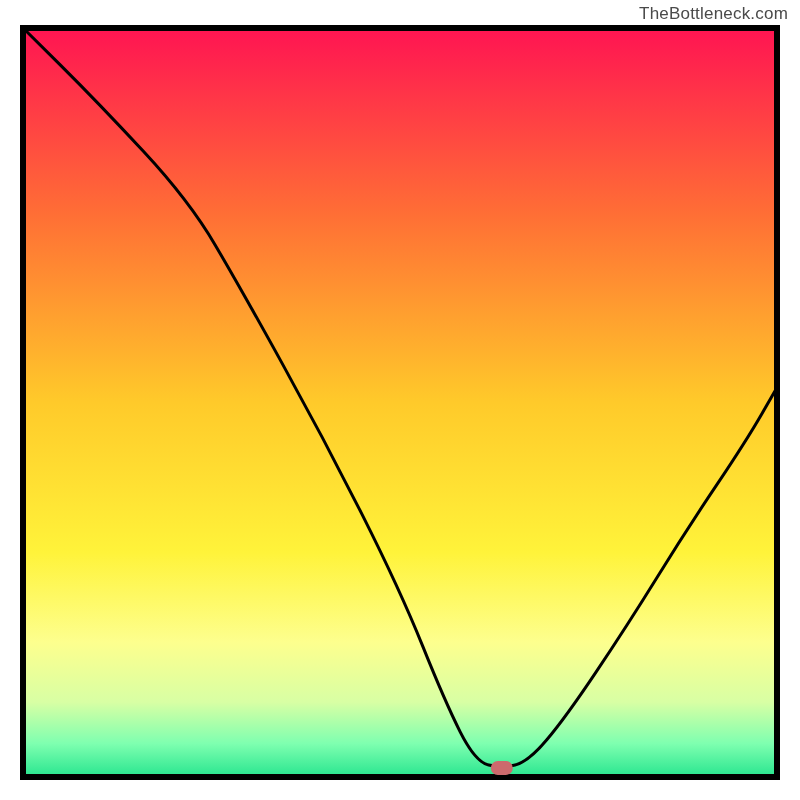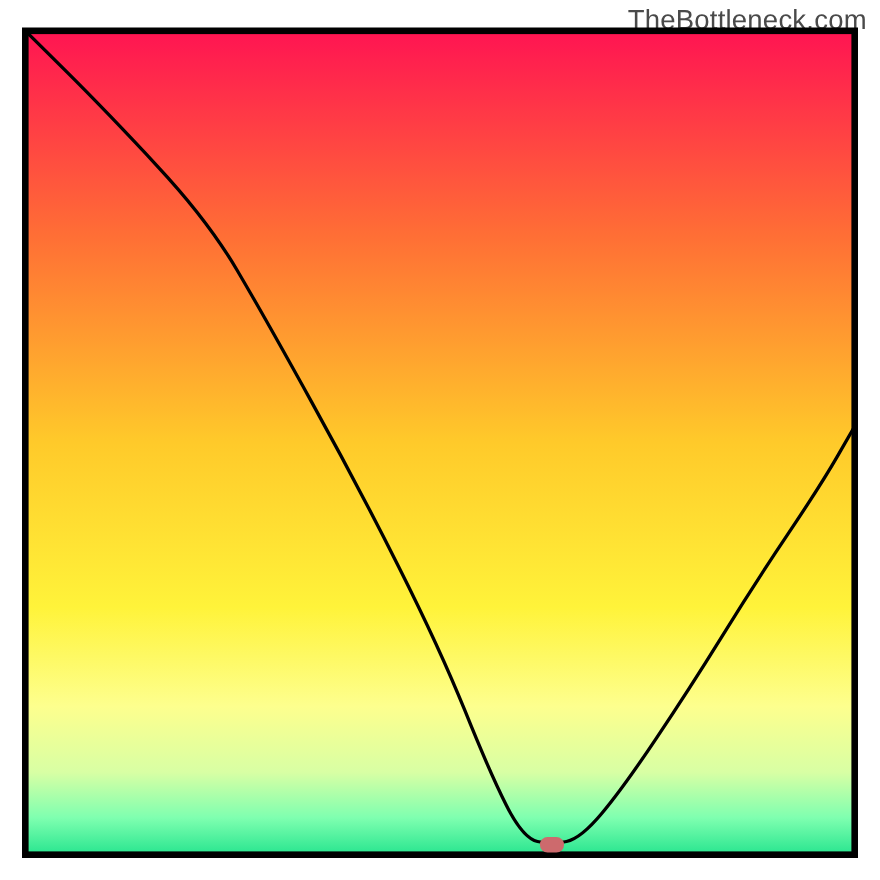--- a/index.html
+++ b/index.html
@@ -12,21 +12,21 @@
   }
   .container {
     position: relative;
     width: 800px;
     height: 800px;
   }
   .watermark {
     position: absolute;
     top: 4px;
     right: 12px;
-    font-size: 25px;
+    font-size: 17px;
     font-weight: 500;
     color: #4a4a4a;
     letter-spacing: 0.2px;
   }
   svg.chart {
     position: absolute;
     left: 0;
     top: 0;
     width: 800px;
     height: 800px;

